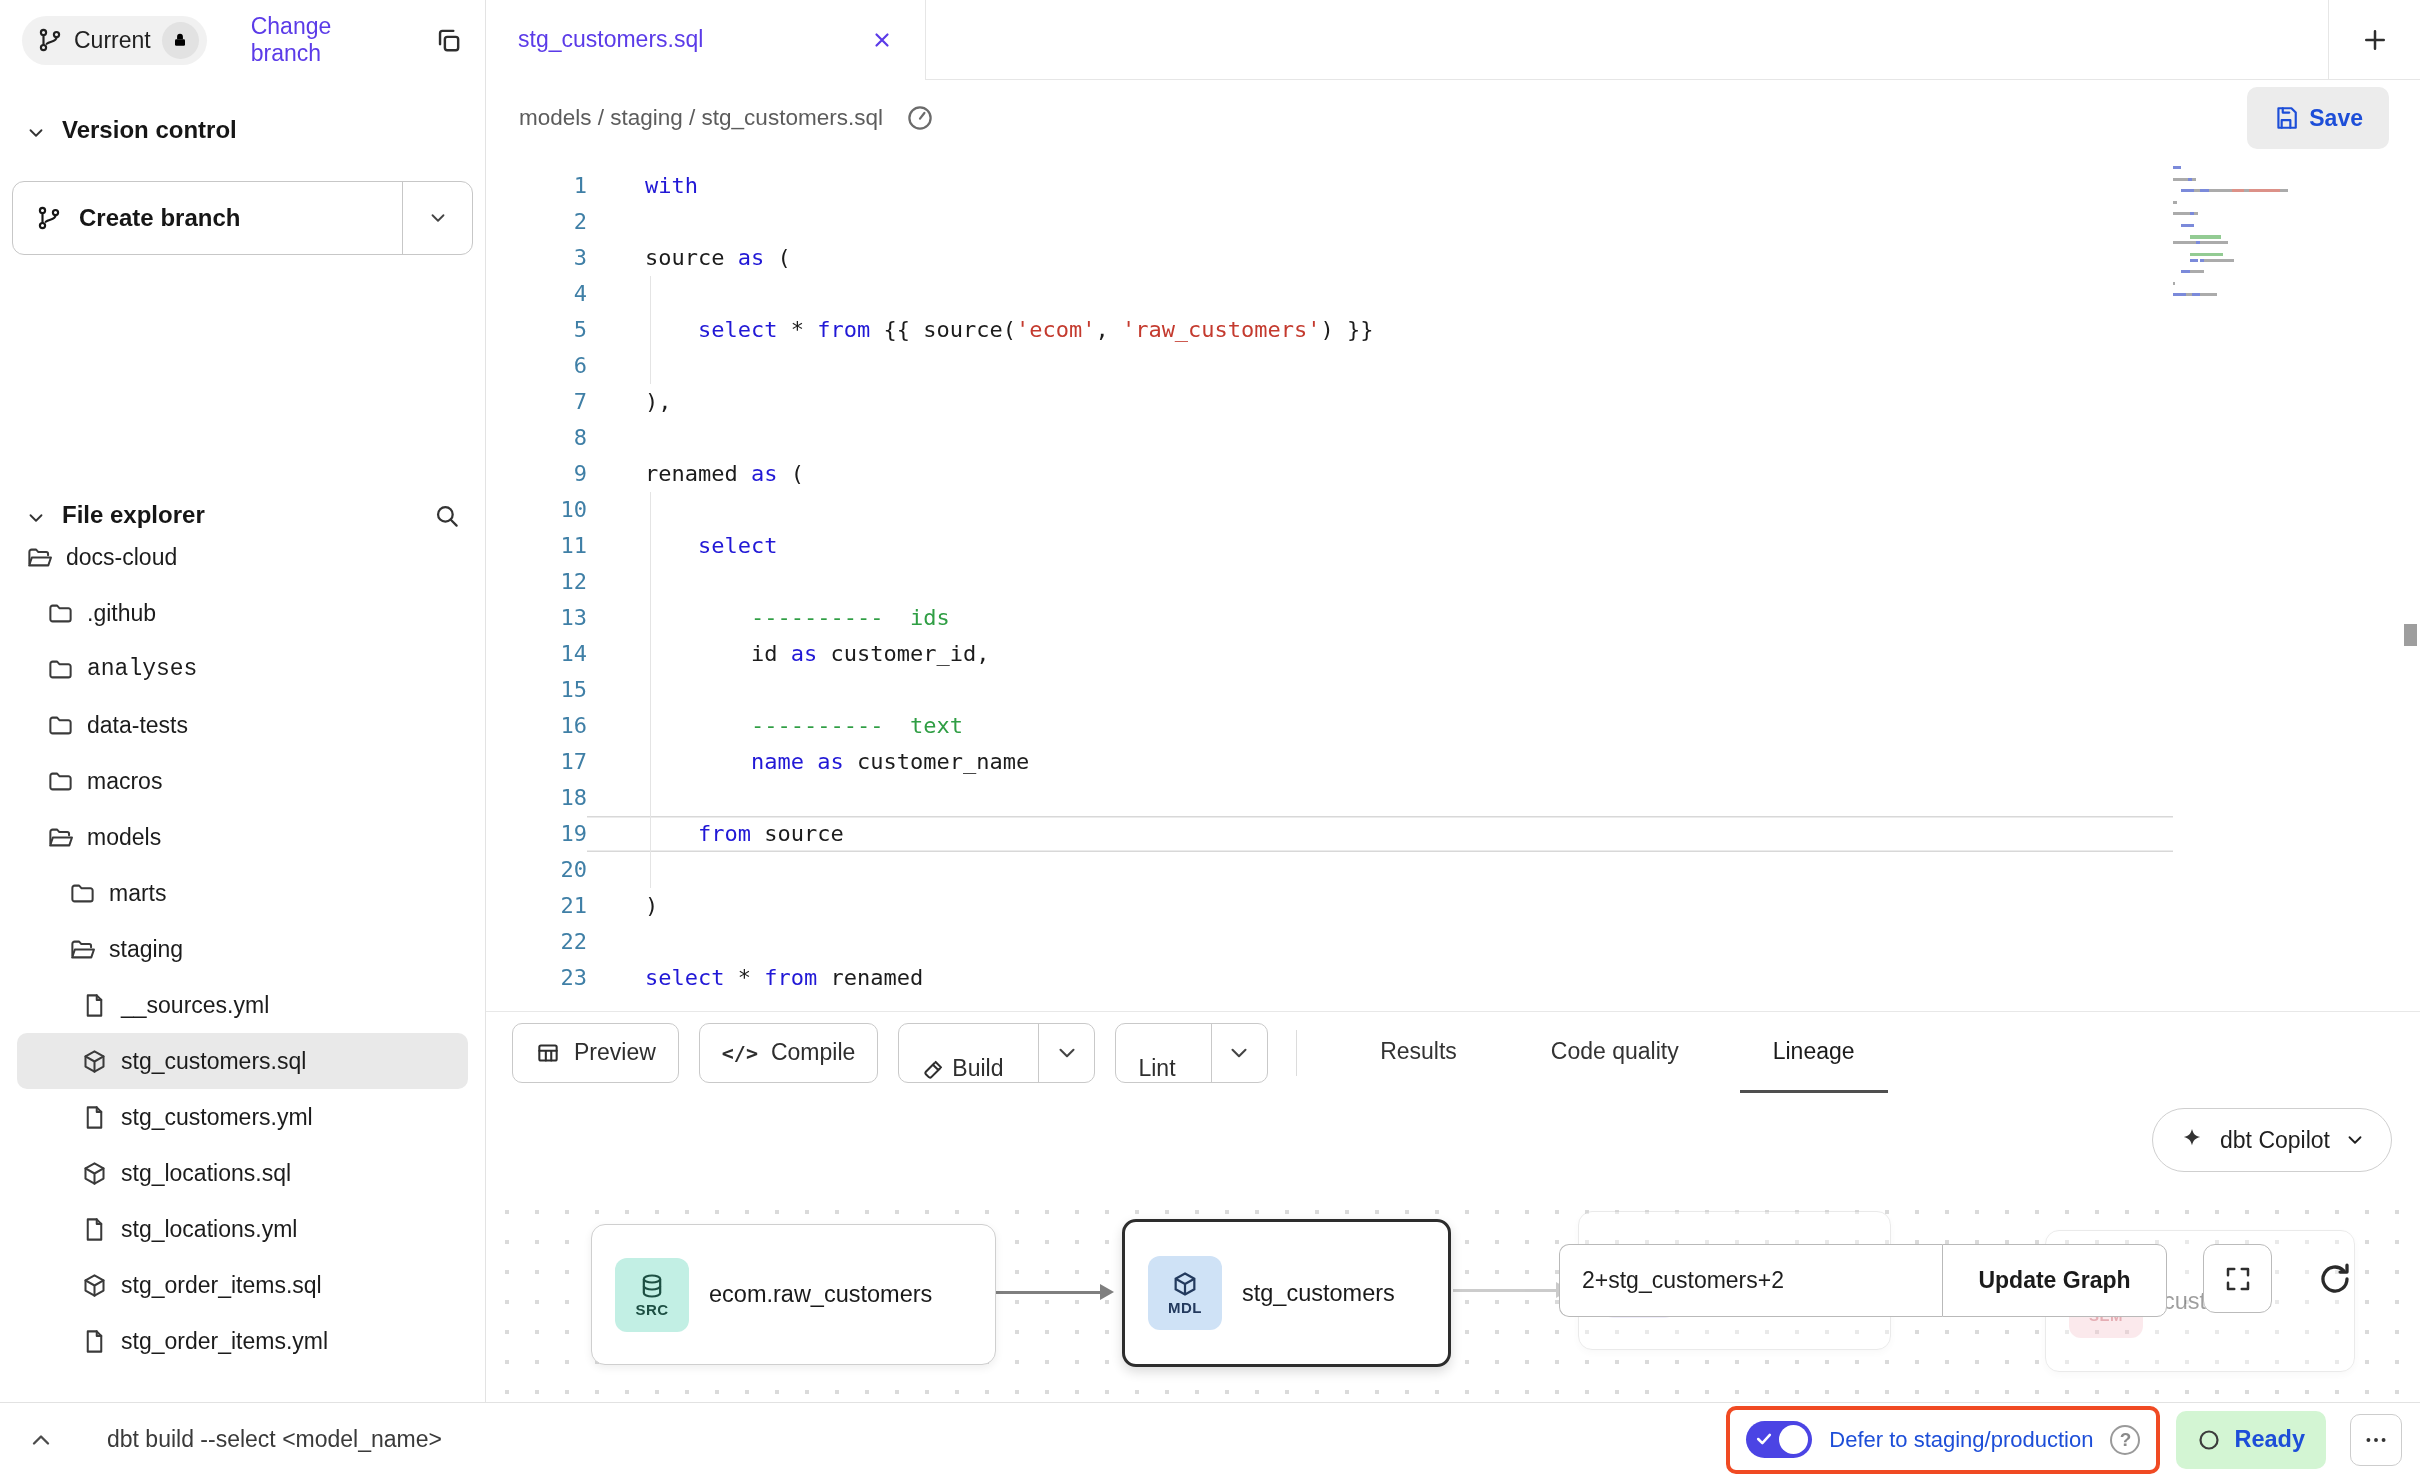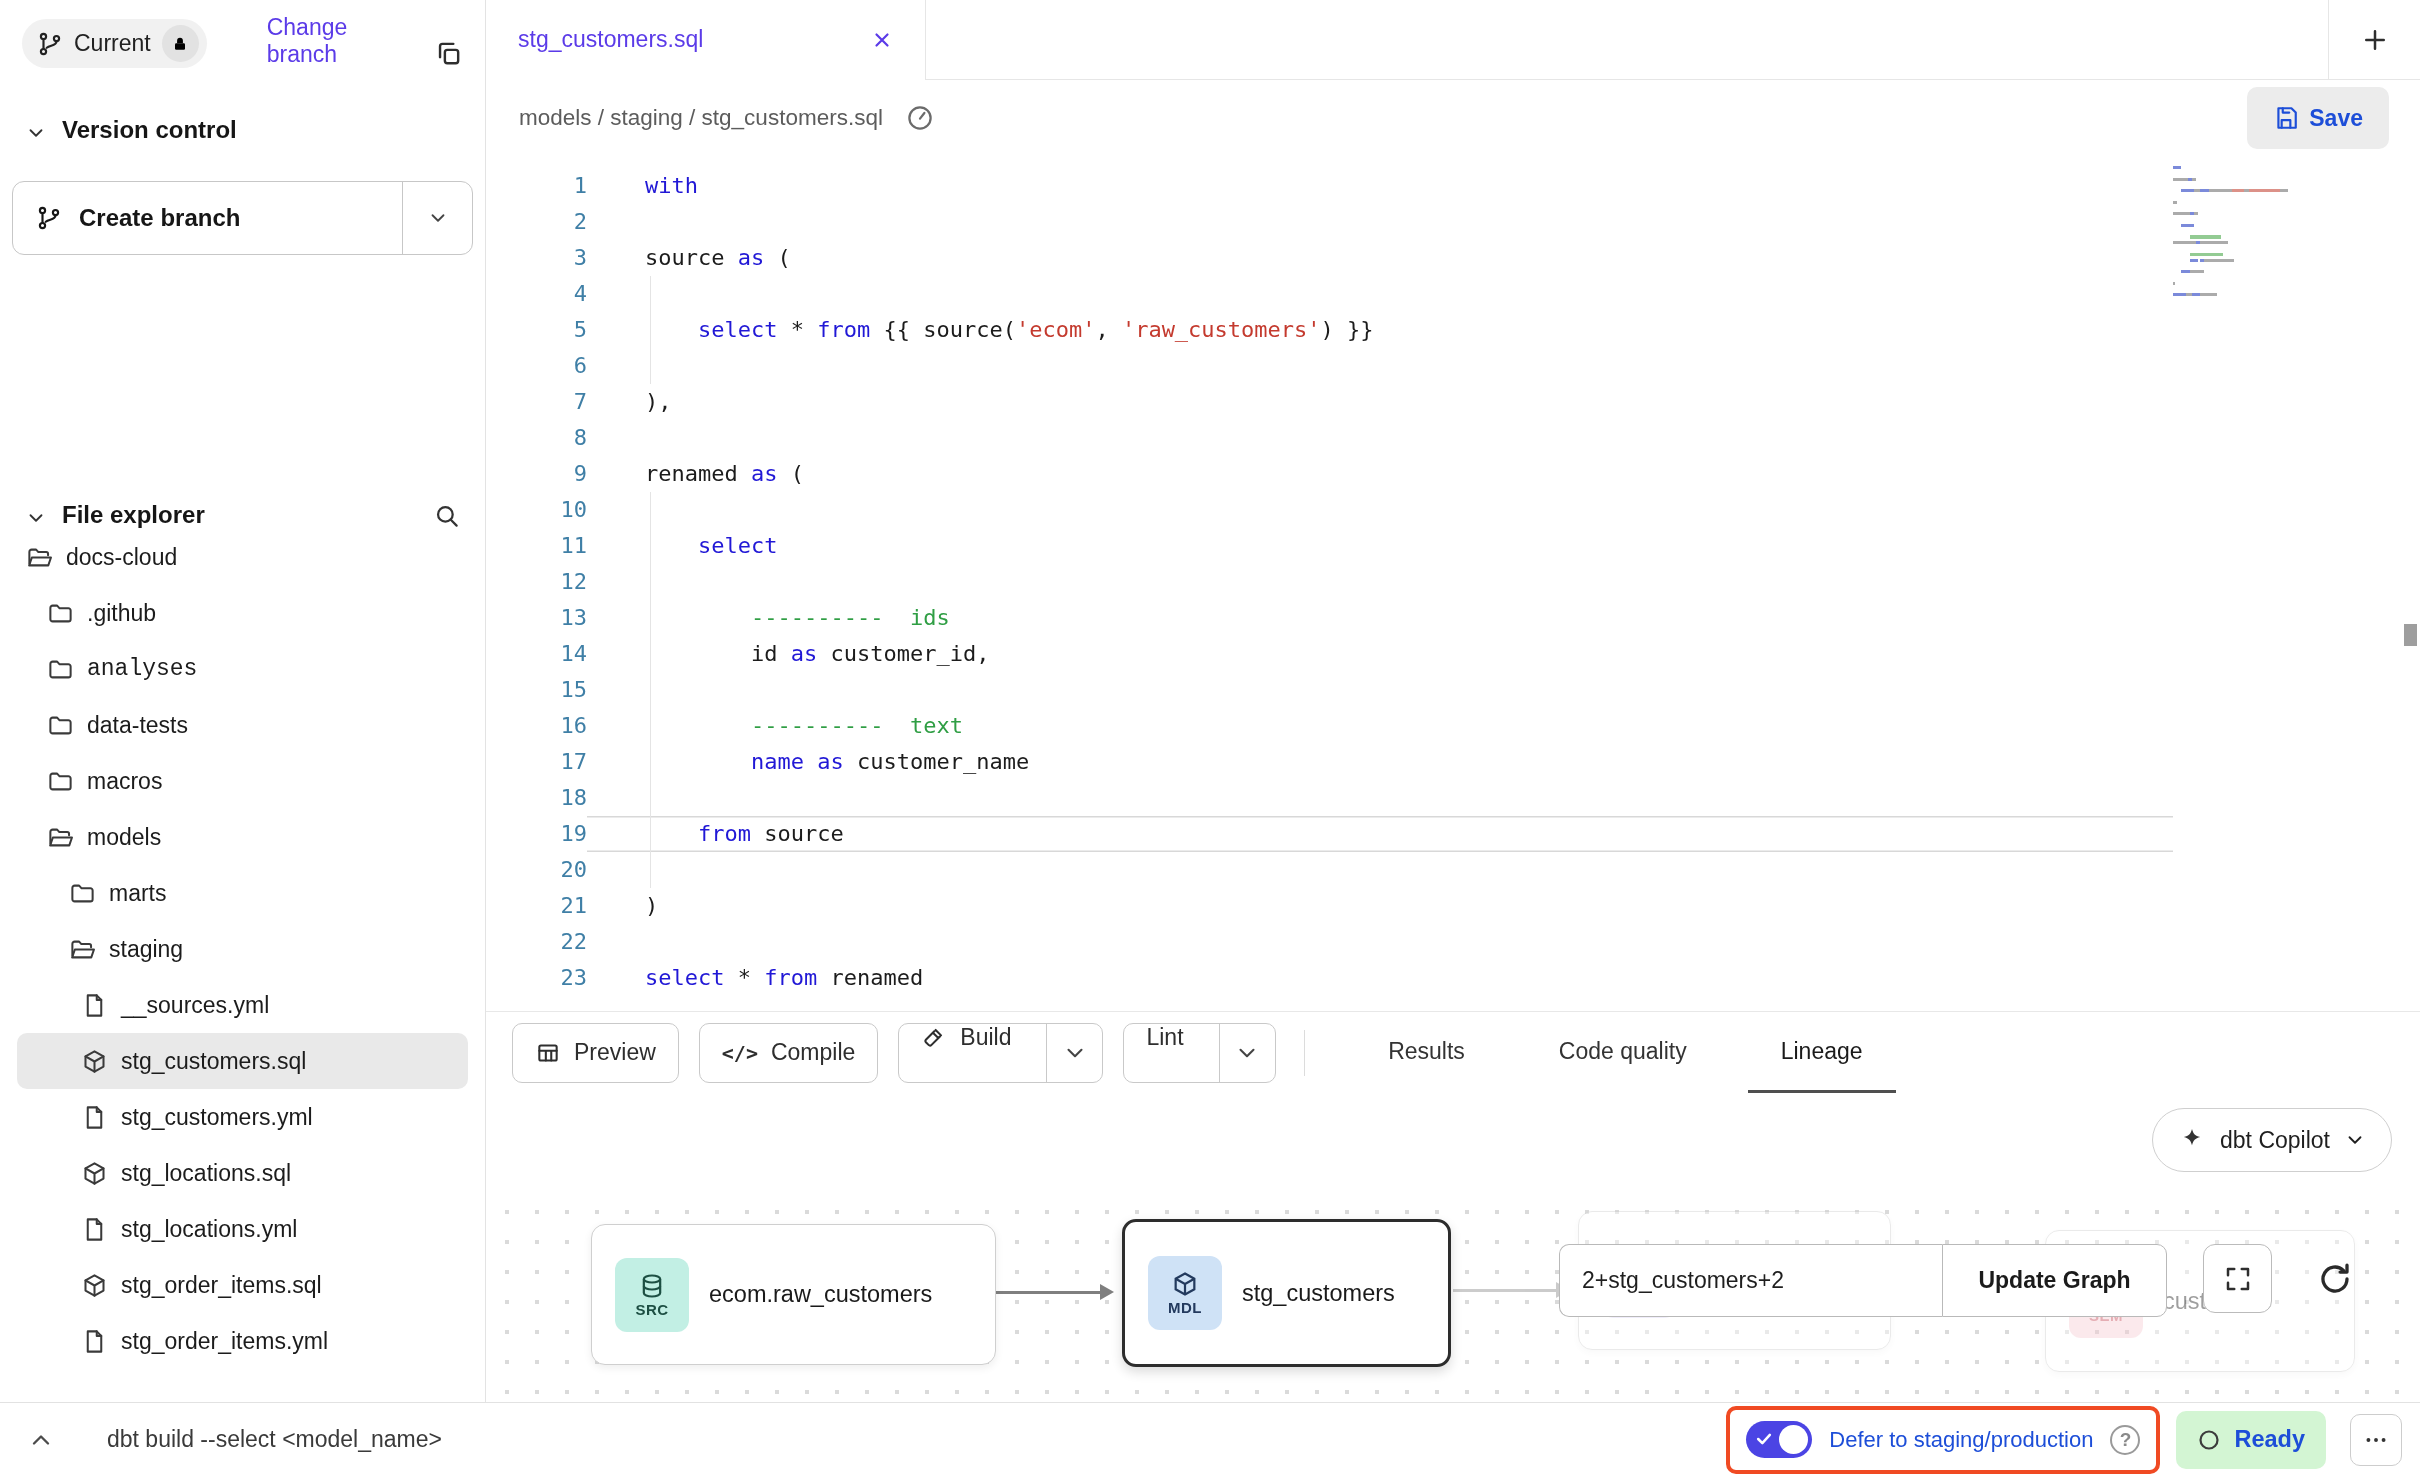--- a/index.html
+++ b/index.html
@@ -6,21 +6,21 @@
   html,body{background:#fff}
   body{font-family:"Liberation Sans",sans-serif;color:#1e1e1e}
   #app{width:2420px;height:1476px;display:flex;flex-direction:column;background:#fff;overflow:hidden;position:relative}
   .main-row{flex:1;display:flex;min-height:0}
   svg{display:block}
   .ic{display:inline-flex;align-items:center;justify-content:center}
   .ic svg{width:26px;height:26px;stroke:currentColor;fill:none;stroke-width:2;stroke-linecap:round;stroke-linejoin:round}
 
   
   .sidebar{width:486px;border-right:1.6px solid #e3e3e3;display:flex;flex-direction:column;background:#fff;flex:none}
-  .sb-top{height:80px;display:flex;align-items:flex-end;padding:12px 22px;gap:60px;flex:none}
+  .sb-top{height:80px;display:flex;align-items:center;padding:4px 22px;gap:44px;flex:none}
   .branch-pill{display:flex;align-items:center;gap:11px;background:#f1f1f1;border-radius:27px;padding:6px 8px 6px 15px;color:#222;font-size:23px}
   .lock-circle{width:37px;height:37px;border-radius:50%;background:#e2e2e2;display:flex;align-items:center;justify-content:center;color:#555}
   .lock-circle svg{width:20px;height:20px}
   .change-branch{color:#5b3be8;font-size:23px;font-weight:500;cursor:pointer}
   .copy-btn{margin-left:auto;color:#2e2e2e}
   .copy-btn svg{width:29px;height:29px}
   .sb-section-head{display:flex;align-items:flex-end;gap:15px;padding:0 25px;height:64px;font-size:24px;font-weight:700;color:#161616;flex:none}
   .sb-section-head .chev{color:#333}
   .sb-section-head .chev svg{width:22px;height:22px}
   .fe-search{margin-left:auto;color:#333}
@@ -66,21 +66,21 @@
   .tk.p{color:#1c1c1c}
   .minimap{position:absolute;left:1687px;top:10px;width:130px}
   .mm-line{height:3.2px;margin-bottom:2.6px;display:flex}
   .mm-line span{height:100%}
   .scroll-thumb{position:absolute;right:3px;top:468px;width:13px;height:22px;background:#7d7d7d;opacity:.75}
 
   
   .ptoolbar{height:82px;border-top:1.6px solid #e8e8e8;display:flex;align-items:center;padding-left:26px;flex:none}
   .pbtn{height:60px;border:1.6px solid #c9c9c9;border-radius:10px;background:#fff;display:flex;align-items:center;gap:13px;padding:0 22px;font-size:23px;font-weight:500;color:#2e2e2e;margin-right:20px;cursor:pointer}
   .pbtn.split{padding:0}
-  .split-main{display:flex;align-items:flex-start;gap:13px;padding:0 22px;height:100%}
+  .split-main{display:flex;align-items:flex-end;gap:5px;padding:0 22px;height:100%}
   .split-caret{height:100%;width:56px;border-left:1.6px solid #c9c9c9;display:flex;align-items:center;justify-content:center;color:#444}
   .split-caret svg,.cb-caret svg{width:22px;height:22px}
   .pbtn .ic svg{width:26px;height:26px;stroke-width:1.9}
   .code-glyph{font-family:"DejaVu Sans Mono",monospace;font-size:20px;font-weight:700;color:#2e2e2e}
   .psep{width:1.6px;height:46px;background:#dcdcdc;margin:0 10px 0 8px}
   .ptabs{display:flex;height:100%;align-items:stretch;margin-left:26px}
   .ptab{display:flex;align-items:center;padding:0 33px;margin:0 14px;font-size:23px;color:#333;border-bottom:3.5px solid transparent;cursor:pointer}
   .ptab.active{border-bottom-color:#4f4f4f;font-weight:500;color:#1b1b1b}
 
   .copilot-row{height:96px;position:relative;flex:none}

